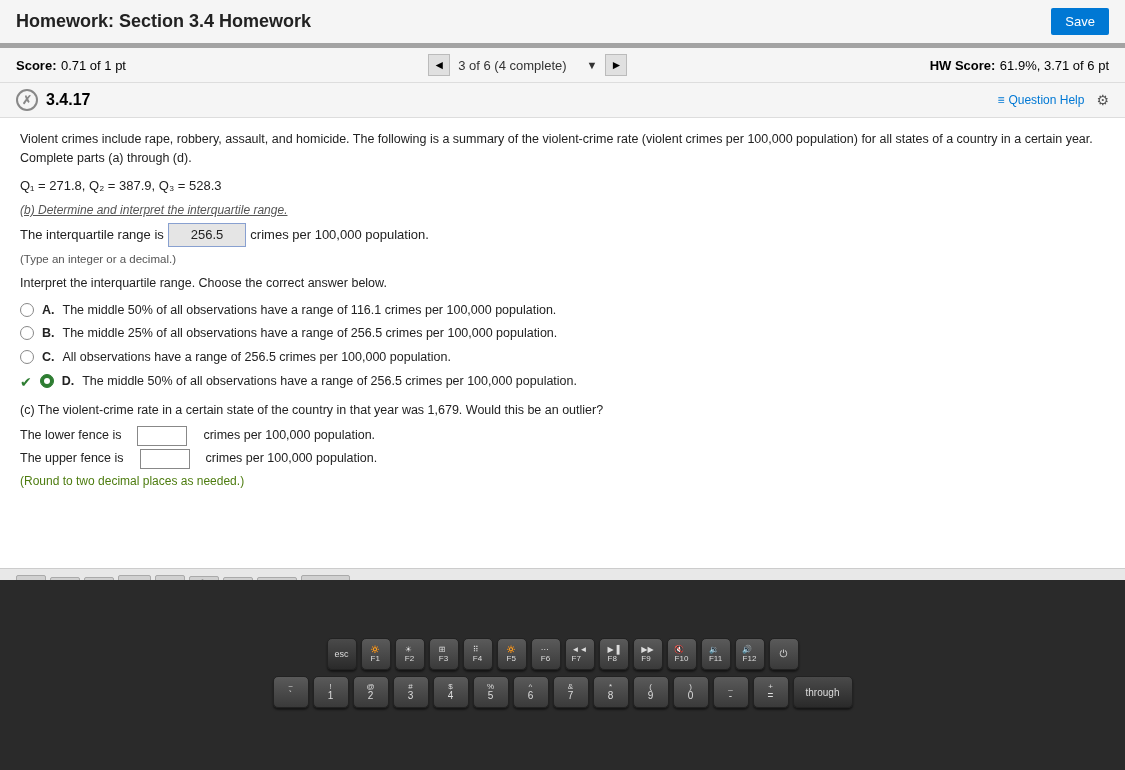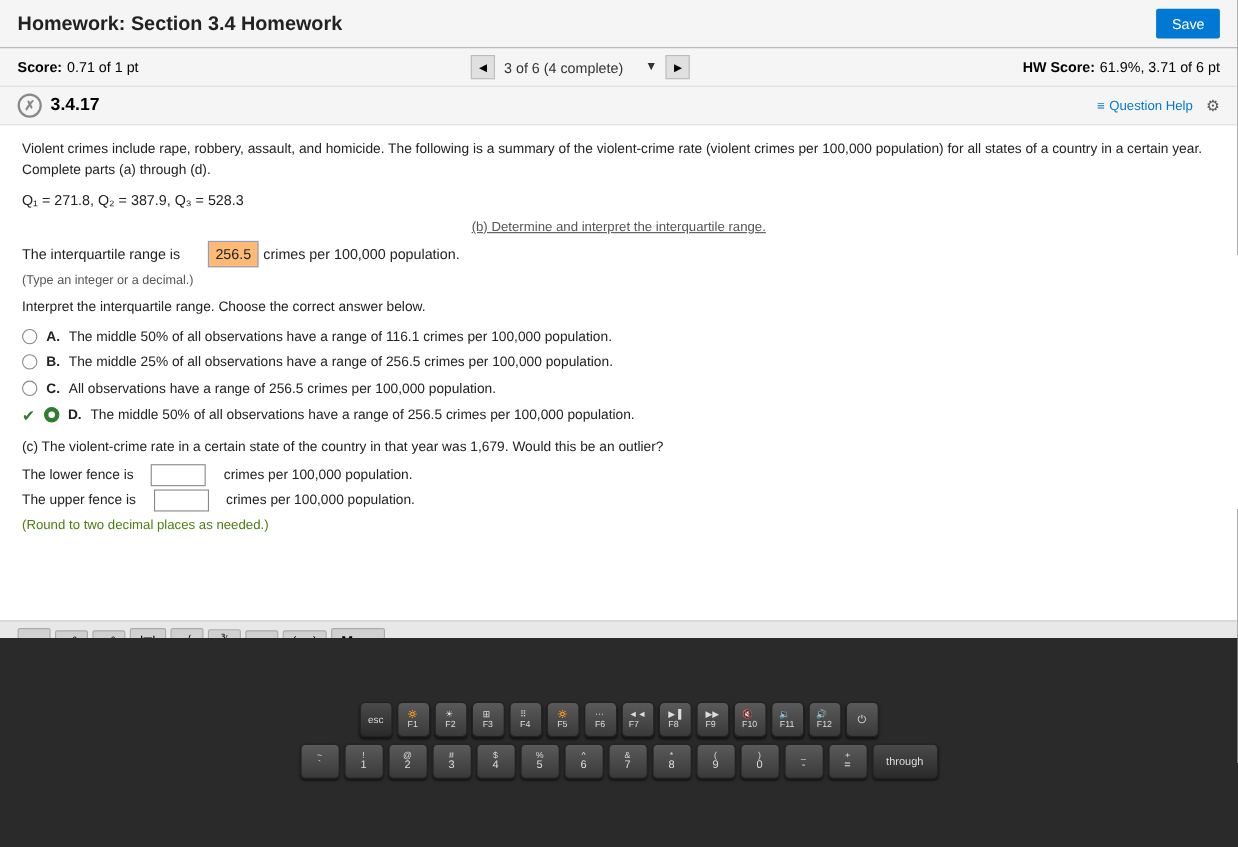--- a/index.html
+++ b/index.html
@@ -17,21 +17,21 @@
       width: 1125px;
       height: 580px;
       background: #f0f0f0;
       position: relative;
       overflow: hidden;
     }
 
     
     .header-bar {
       background: #f5f5f5;
-      border-bottom: 1px solid #a3a3a3;
+      border-bottom: 5px solid #a3a3a3;
       padding: 8px 16px;
       display: flex;
       align-items: center;
       justify-content: space-between;
     }
 
     .header-title {
       font-size: 18px;
       font-weight: bold;
       color: #222;
@@ -153,39 +153,38 @@
       margin-bottom: 8px;
       font-size: 12.5px;
     }
 
     .quartile-line {
       margin: 6px 0;
       font-size: 13px;
     }
 
     .part-label {
+      font-style: italic;
       text-decoration: underline;
       color: #555;
       font-size: 12px;
-      text-align: center;
     }
 
     .interquartile-answer {
       display: flex;
       align-items: center;
       gap: 4px;
       margin: 4px 0;
     }
 
     .highlighted-answer {
-      background: #fdba74;
-      padding: 1px 6px;
+      background: #e5e5e5;
+      padding: 1px 22px;
       border: 1px solid #88a0d0;
       font-size: 13px;
-      margin-left: 21px;
     }
 
     .radio-group {
       margin: 8px 0;
     }
 
     .radio-option {
       display: flex;
       align-items: flex-start;
       gap: 8px;

